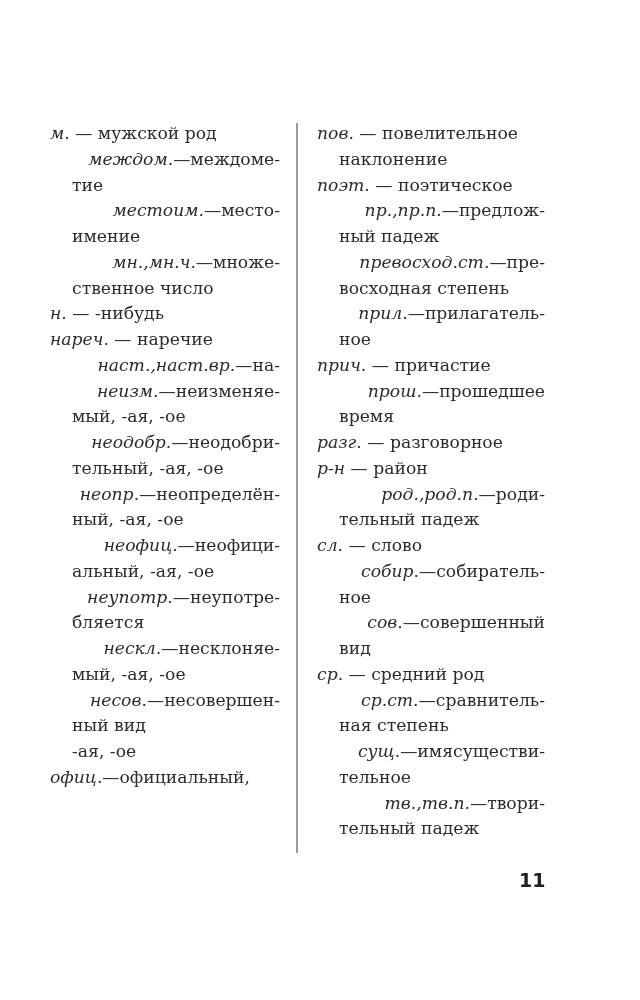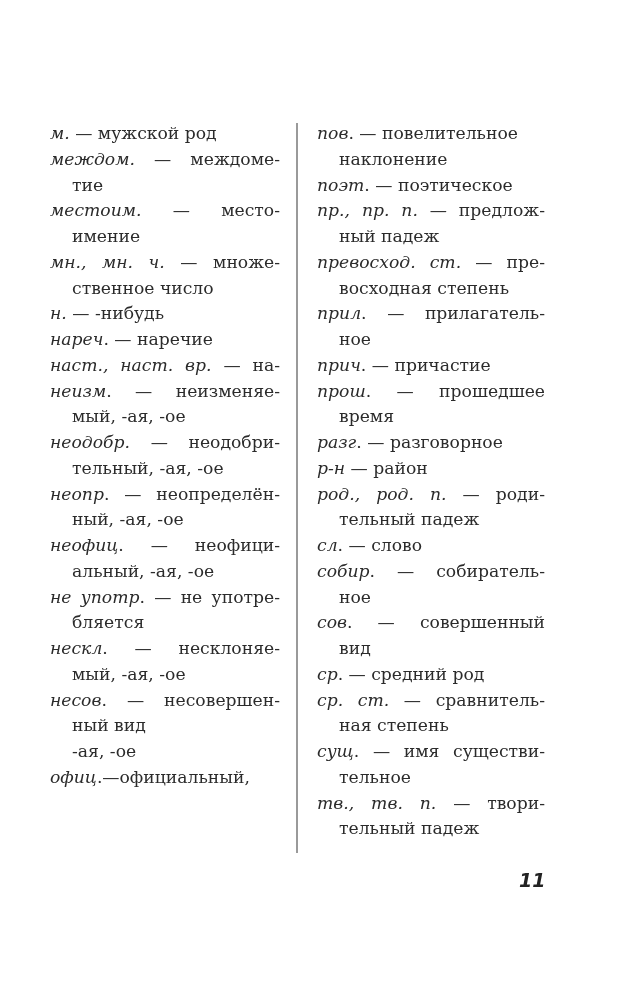--- a/index.html
+++ b/index.html
@@ -9,30 +9,30 @@
     position: absolute; top: 121px;
     font-family: "DejaVu Serif", serif;
     font-size: 17.2px; line-height: 25.75px;
     color: #2b2b2b;
   }
   .col.left { left: 50px; width: 230px; }
   .col.right { left: 317px; width: 228px; }
   .entry { text-align: justify; text-align-last: left; }
   .line { display: block; white-space: nowrap; }
   .line.cont { padding-left: 22px; }
-  .line.just { display: flex; justify-content: space-between; }
+  .line.just { display: flex; justify-content: flex-end; }
   .abbr { font-style: italic; }
   .divider {
     position: absolute; left: 296px; top: 123px; width: 2px; height: 730px;
     background: #9a9a9a;
   }
   .page-number {
     position: absolute; left: 519px; top: 869px;
     font-family: "DejaVu Sans", sans-serif; font-weight: bold;
-    font-size: 19px; color: #222; font-style: italic;
+    font-size: 19px; color: #222;
   }
 </style>
 </head>
 <body>
 
 <div class="page">
   <div class="col left">
       <div class="entry">
         <span class="line"><span class="abbr">м.</span><span> — мужской род</span></span>
       </div>

